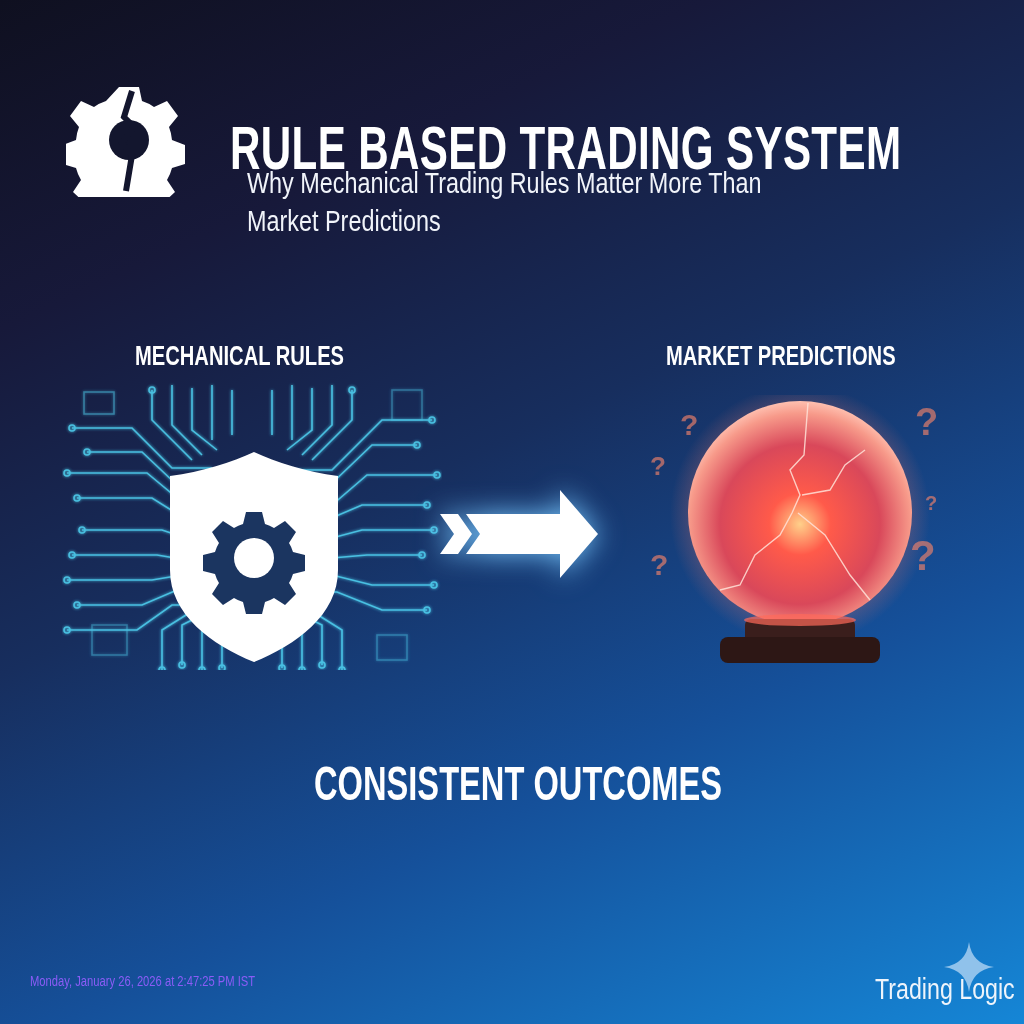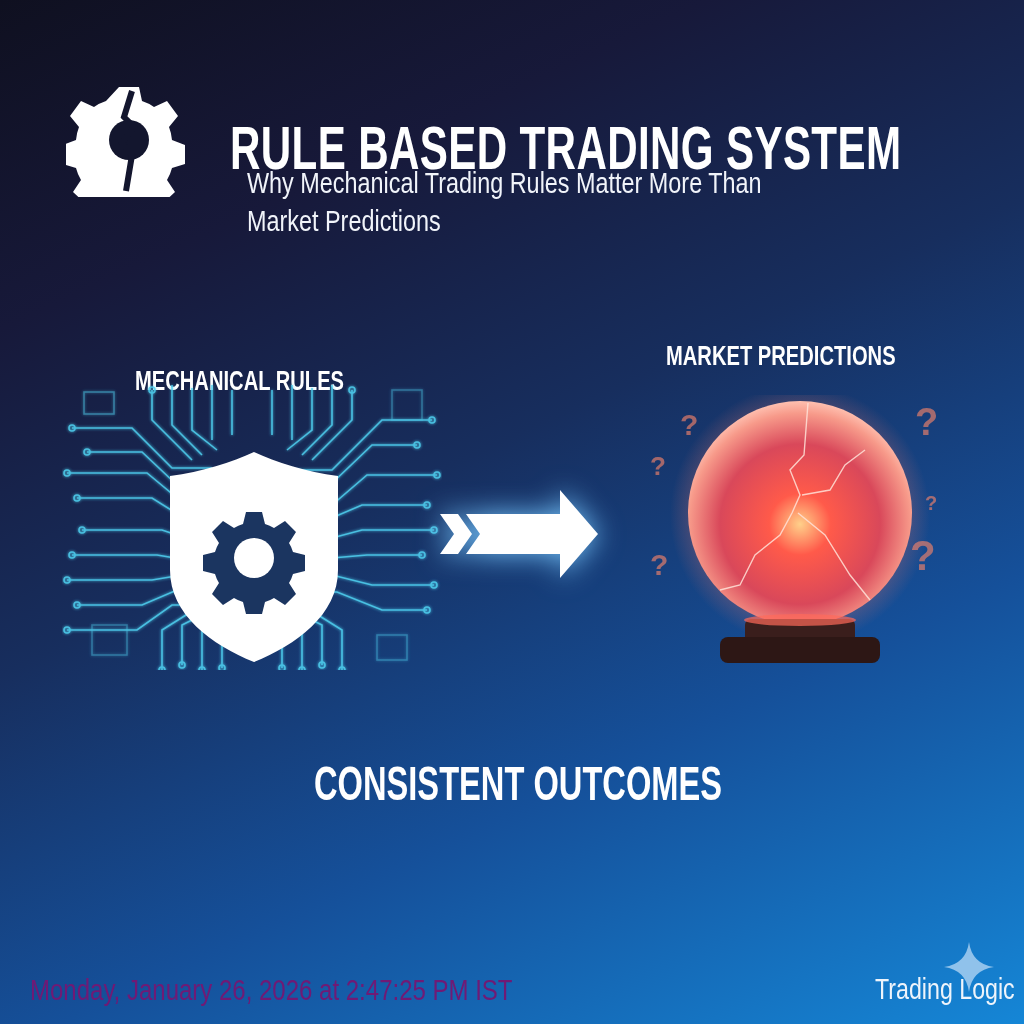--- a/index.html
+++ b/index.html
@@ -13,31 +13,31 @@
   .cond { display: inline-block; transform-origin: left center; white-space: nowrap; }
 
   #header-logo { left: 66px; top: 83px; width: 126px; height: 114px; }
   #title { left: 230px; top: 112px; font-size: 62px; font-weight: 700; letter-spacing: 0.5px; }
   #title .cond { transform: scaleX(0.68); }
   #subtitle { left: 230px; top: 164px; font-size: 30px; line-height: 38px; color: #f1f4fa; margin-left: 17px; }
   #subtitle .cond { transform: scaleX(0.78); display: block; }
 
   .section-label { font-size: 28px; font-weight: 700; }
   .section-label .cond { transform: scaleX(0.72); }
-  #label-rules { left: 135px; top: 340px; margin-top: 25px; }
+  #label-rules { left: 135px; top: 340px; }
   #label-predictions { left: 666px; top: 340px; }
 
   #circuit { left: 62px; top: 380px; width: 380px; height: 290px; }
   #arrow { left: 430px; top: 470px; width: 180px; height: 110px; filter: drop-shadow(0 0 14px rgba(120,200,255,0.95)); }
   #orb { left: 630px; top: 395px; width: 340px; height: 280px; }
 
   #outcomes { left: 314px; top: 756px; font-size: 48px; font-weight: 700; }
   #outcomes .cond { transform: scaleX(0.68); }
 
-  #timestamp { left: 30px; top: 973px; font-size: 30px; color: #701a75; }
+  #timestamp { left: 30px; top: 973px; font-size: 14px; color: #8b5cf6; }
   #timestamp .cond { transform: scaleX(0.8); }
   #brand { left: 875px; top: 973px; font-size: 29px; color: #eef4fb; }
   #brand .cond { transform: scaleX(0.8); }
   #sparkle { left: 944px; top: 942px; width: 50px; height: 50px; }
 </style>
 </head>
 <body>
 
 <svg class="abs" id="header-logo" viewBox="0 0 126 114">
   <g fill="#ffffff">

